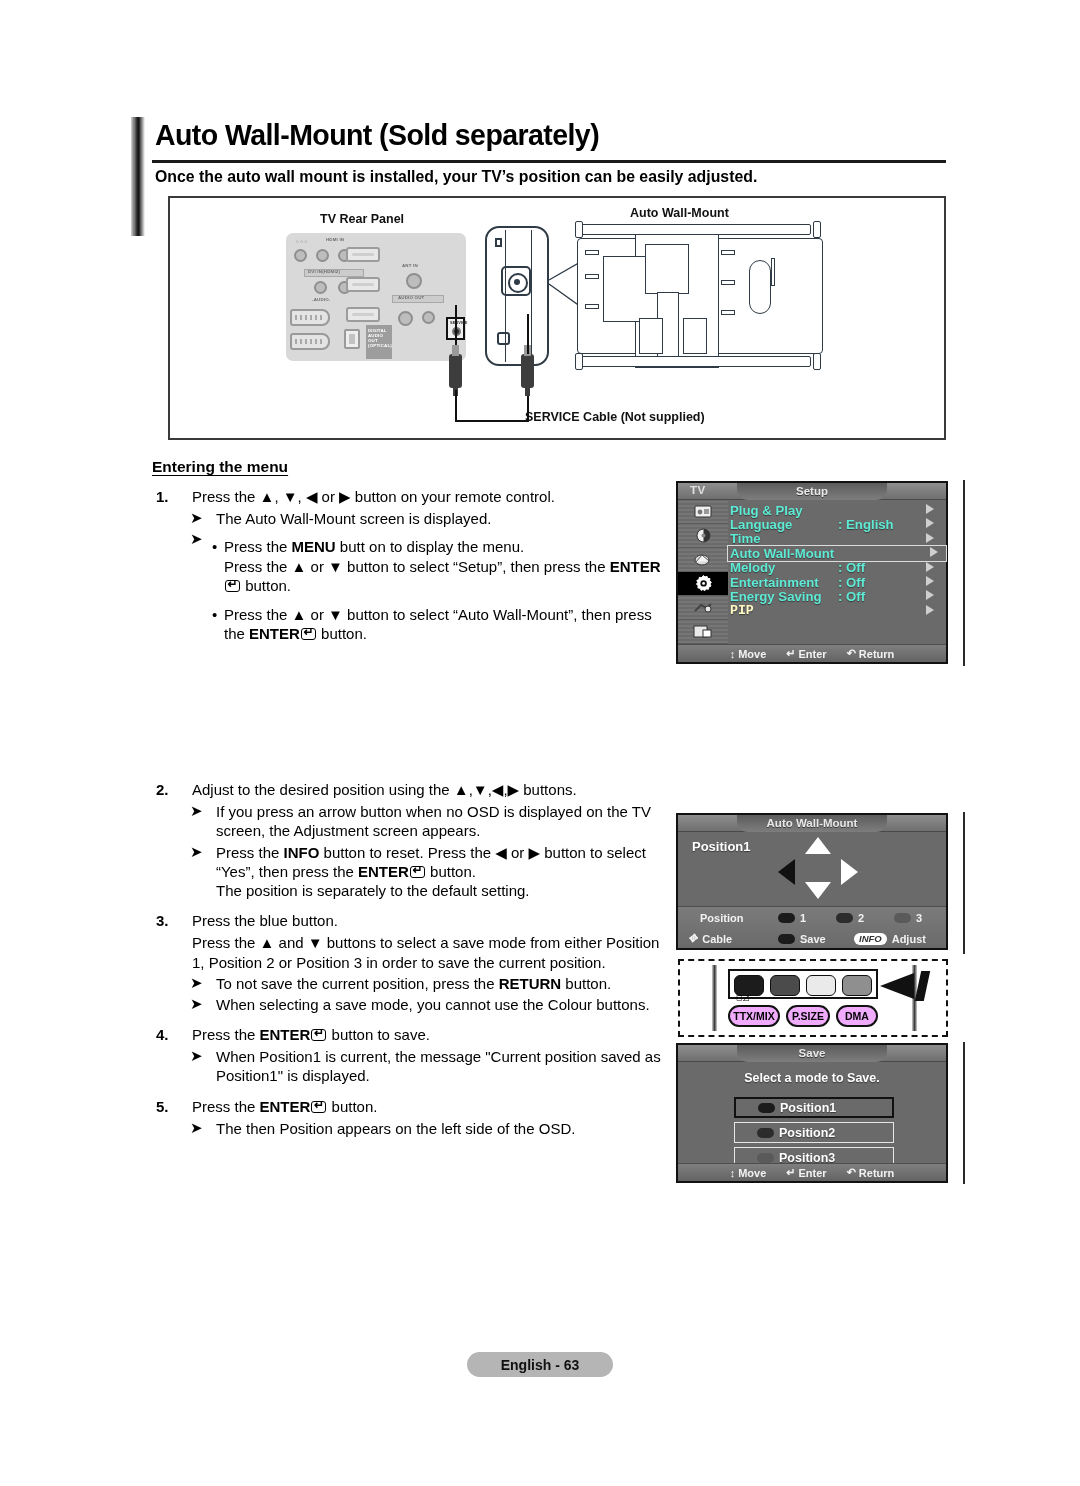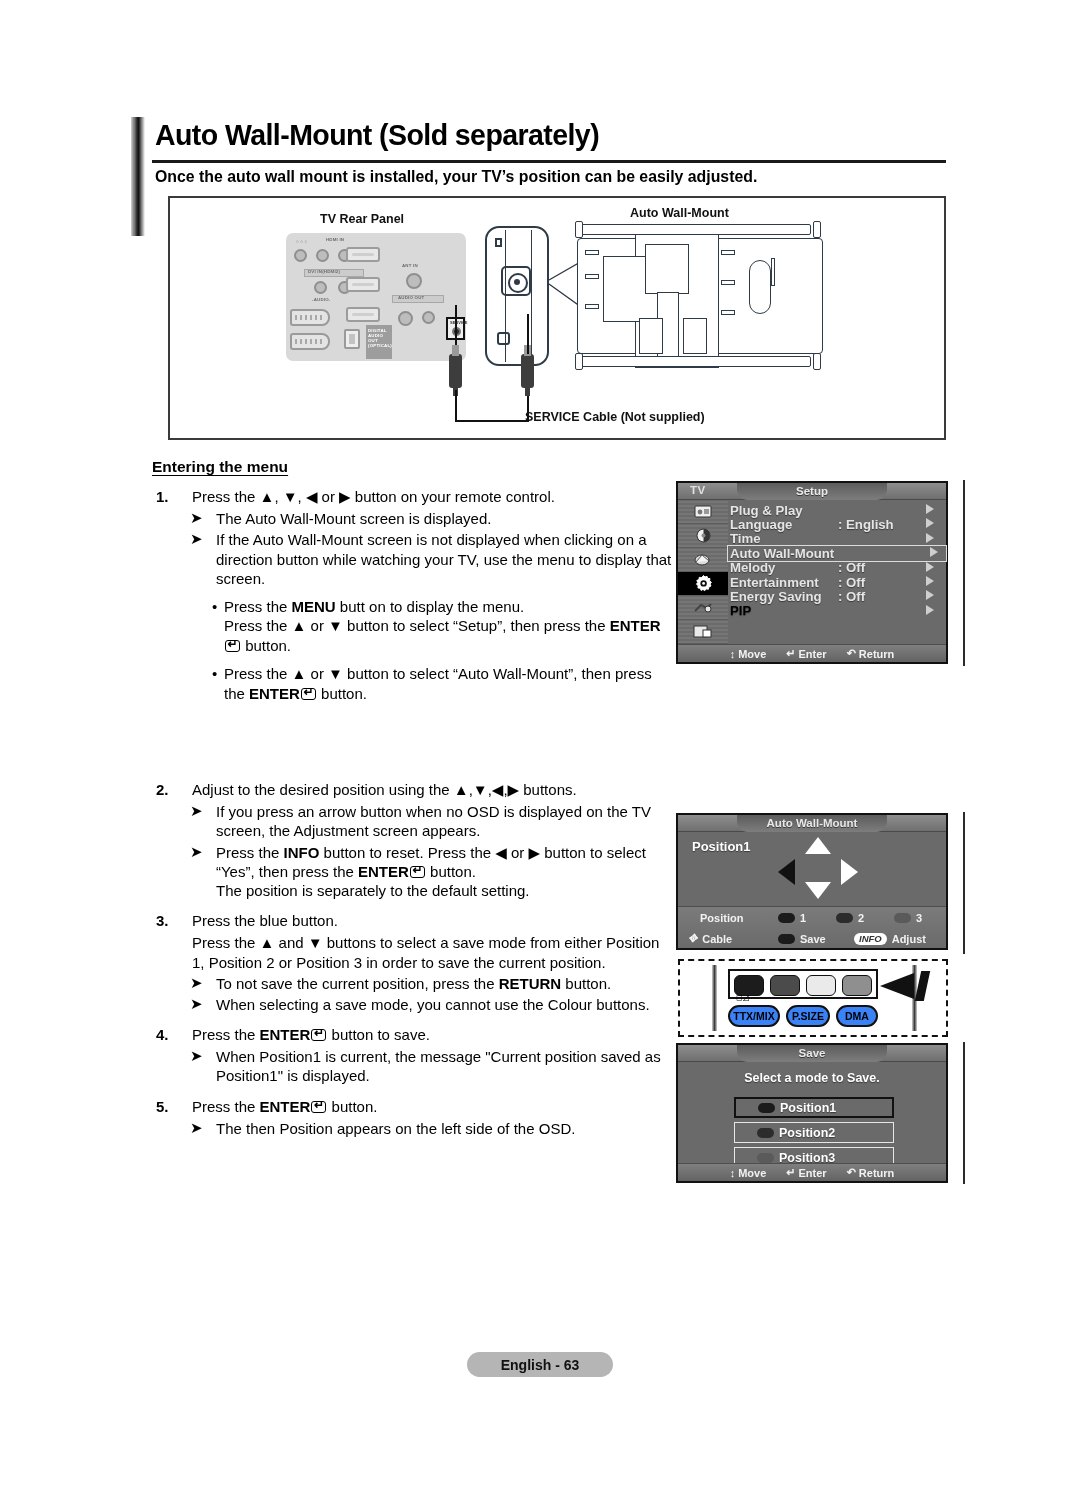--- a/index.html
+++ b/index.html
@@ -184,30 +184,30 @@
     display: flex; align-items: center; justify-content: center;
   }
   .ic.sel { background: #000; }
   .ic svg { display: block; }
   .menu-list {
     position: absolute; left: 52px; top: 20px; right: 4px;
     font-size: 13.2px; font-weight: bold; line-height: 1;
   }
   .mrow {
     position: relative; height: 14.4px; display: flex; align-items: center;
-    color: #e5e5e5; text-shadow: 0 1px 1px #3b3b3b;
+    color: #5eead4; text-shadow: 0 1px 1px #3b3b3b;
   }
   .mrow .mlabel { width: 108px; }
   .mrow .mval { }
   .mrow .mtri {
     position: absolute; right: 8px; top: 1px; width: 0; height: 0;
     border-left: 8px solid #cfcfcf; border-top: 5px solid transparent;
     border-bottom: 5px solid transparent;
   }
-  .mrow.dim { color: #000000; }
+  .mrow.dim { color: #fef9c3; font-family: Liberation Mono, monospace; }
   .mrow.hl { outline: 1.5px solid #dcdcdc; outline-offset: 0px;
              margin-left: -2px; padding-left: 2px; width: 218px; }
   .osd-foot {
     position: absolute; left: 0; right: 0; bottom: 0; height: 18px;
     background: linear-gradient(to bottom,#7f7f7f,#636363);
     border-top: 1px solid #4e4e4e;
     display: flex; align-items: center; justify-content: center; gap: 20px;
     font-size: 11px; font-weight: bold; color: #f2f2f2;
   }
   .osd-foot span { display:inline-flex; align-items:center; gap:3px; }
@@ -248,21 +248,21 @@
     position: absolute; left: 678px; top: 959px; width: 270px; height: 78px;
     border: 2px dashed #111; background: #fff;
   }
   .rp-edge { position:absolute; top:4px; bottom:4px; width:5px;
              background: linear-gradient(to right,#d0d0d0,#3a3a3a,#d0d0d0); }
   .rp-group { position:absolute; left:48px; top:8px; width:150px; height:30px;
               border:2px solid #111; }
   .cbtn { position:absolute; top:4px; width:30px; height:21px; border-radius:6px;
           border:1.6px solid #111; }
   .rbtn { position:absolute; top:44px; height:22px; border:2px solid #111;
-          border-radius:11px; background:#3b82f6; font-size:10.5px; font-weight:bold;
+          border-radius:11px; background:#f0abfc; font-size:10.5px; font-weight:bold;
           display:flex; align-items:center; justify-content:center; }
   .arrow-point { position:absolute; left:200px; top:12px; width:0; height:0;
           border-top:13px solid transparent; border-bottom:13px solid transparent;
           border-right:34px solid #111; }
   .arrow-tail { position:absolute; left:238px; top:10px; width:9px; height:30px;
           background:#111; transform: skewX(-12deg); }
   .tiny-ic { position:absolute; left:56px; top:32px; font-size:8px; }
 
   
   #save-osd { left: 676px; top: 1043px; width: 272px; height: 140px; }
@@ -394,21 +394,20 @@
       <span>Press the ▲, ▼, ◀ or ▶ button on your remote control.</span>
     </div>
 
     <div class="note">
       <span class="arw">➤</span>
       <span>The Auto Wall-Mount screen is displayed.</span>
     </div>
 
     <div class="note">
       <span class="arw">➤</span>
-      <span>If the Auto Wall-Mount screen is not displayed when clicking on a direction button while watching your TV, use the menu to display that screen.</span>
     </div>
 
     <div class="bullet">
       <span class="dot">•</span>
       <span>Press the </span><b>MENU</b><span> butt on to display the menu.</span><br>
       <span>Press the ▲ or ▼ button to select “Setup”, then press the </span><b>ENTER</b><span class="ent"></span><span> button.</span>
     </div>
 
     <div class="bullet">
       <span class="dot">•</span>

